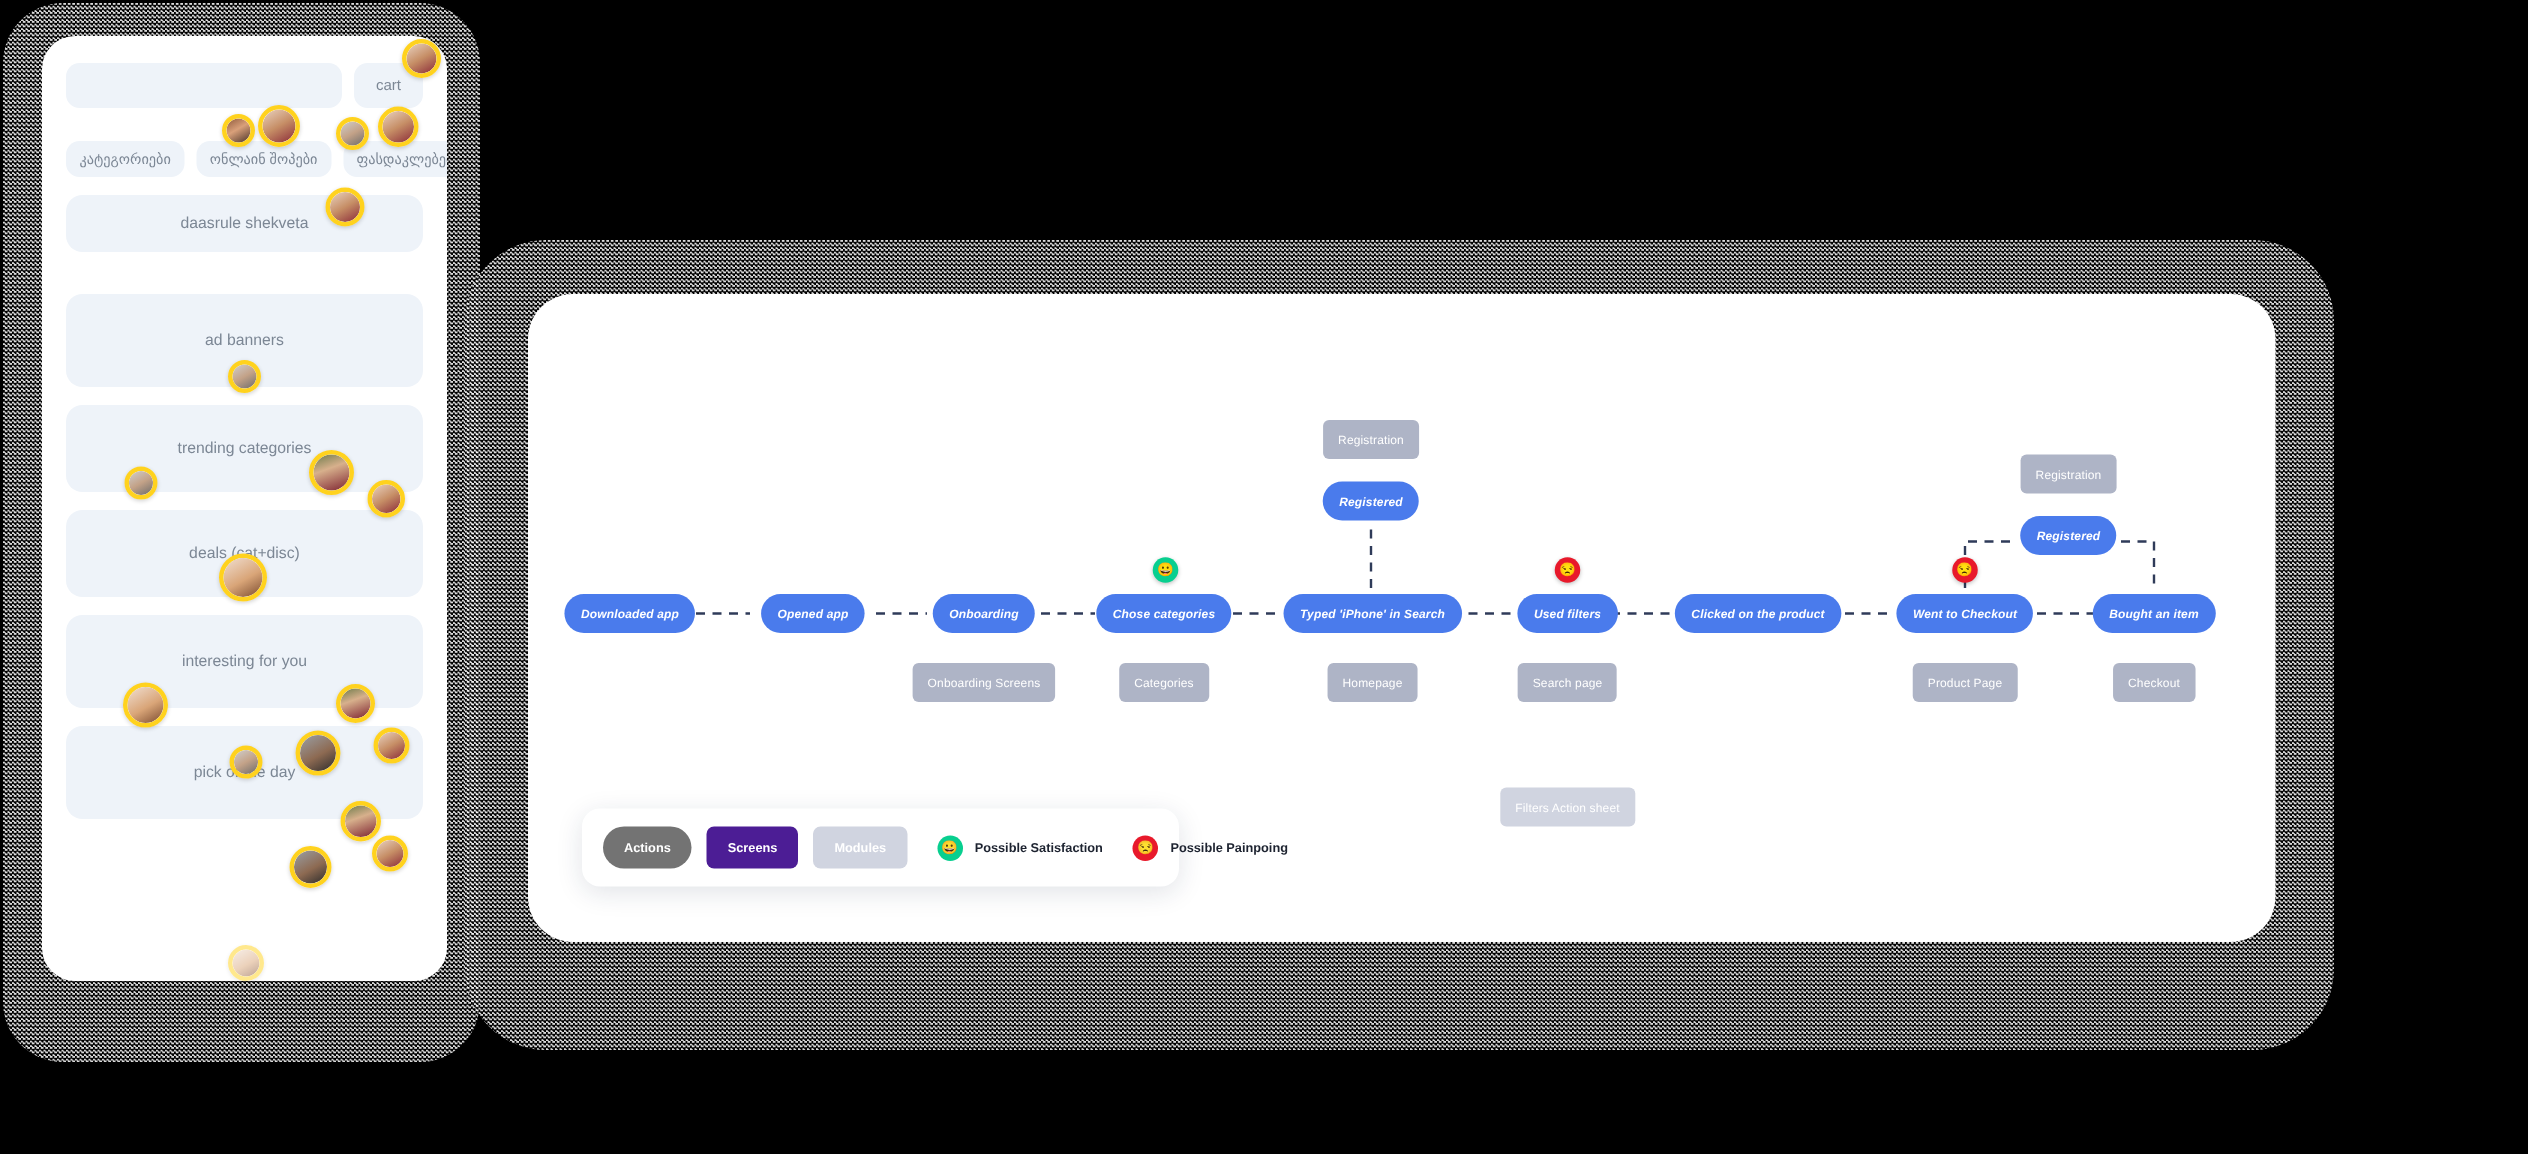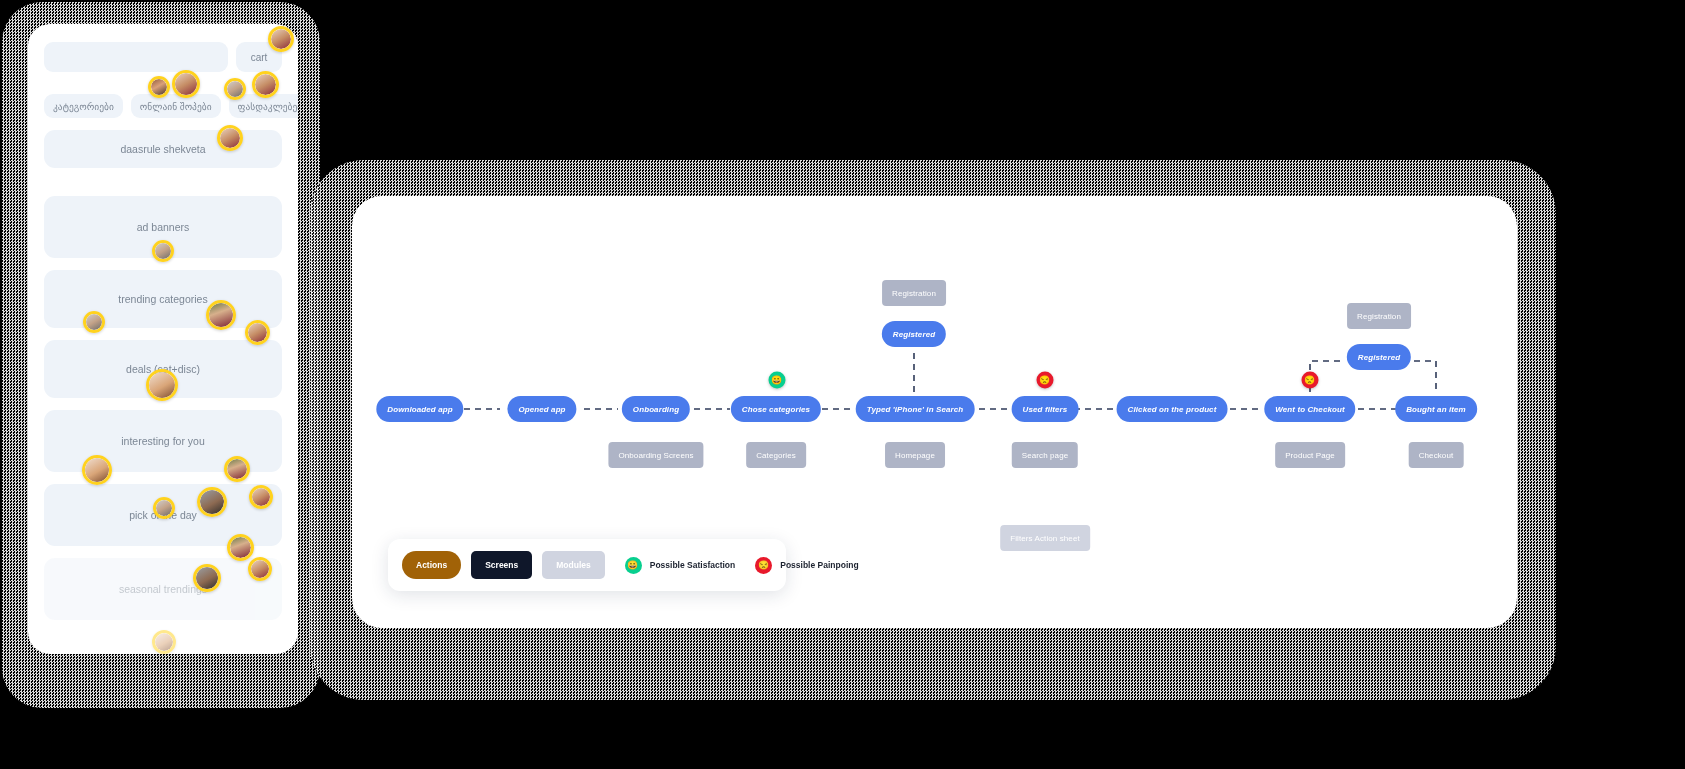--- a/index.html
+++ b/index.html
@@ -131,22 +131,22 @@
     background: #ffffff; border-radius: 12px;
     box-shadow: 0 4px 18px rgba(23,36,66,0.13);
     display: flex; align-items: center; gap: 10px;
     padding: 0 14px;
   }
   .lg-pill {
     height: 28px; border-radius: 14px; padding: 0 14px;
     display: flex; align-items: center; justify-content: center;
     font-size: 8.5px; color: #ffffff; font-weight: 600;
   }
-  .lg-pill.actions { background: #a16207; }
-  .lg-pill.screens { background: #0f172a; border-radius: 5px; }
+  .lg-pill.actions { background: #737373; }
+  .lg-pill.screens { background: #4c1d95; border-radius: 5px; }
   .lg-pill.modules { background: #d0d4e0; border-radius: 5px; }
   .lg-item { display: flex; align-items: center; gap: 8px; margin-left: 10px; }
   .lg-dot {
     width: 17px; height: 17px; border-radius: 50%;
     display: flex; align-items: center; justify-content: center; font-size: 9px;
   }
   .lg-dot.sat  { background: #08cf8f; }
   .lg-dot.pain { background: #e8192b; }
   .lg-label { font-size: 8.5px; color: #1d2330; font-weight: 600; white-space: nowrap; }
 
@@ -182,23 +182,20 @@
       <span>trending categories</span>
     </div>
     <div class="block h-med">
       <span>deals (cat+disc)</span>
     </div>
     <div class="block h-tall">
       <span>interesting for you</span>
     </div>
     <div class="block h-tall">
       <span>pick of the day</span>
-    </div>
-    <div class="block h-tall faded">
-      <span>seasonal trendings</span>
     </div>
   </div>
 
   <div class="avatar av-f" style="left:268px; top:26px; width:26px; height:26px;">
       <i></i>
     </div>
   <div class="avatar av-a" style="left:148px; top:76px; width:22px; height:22px;">
       <i></i>
     </div>
   <div class="avatar av-f" style="left:172px; top:70px; width:28px; height:28px;">

